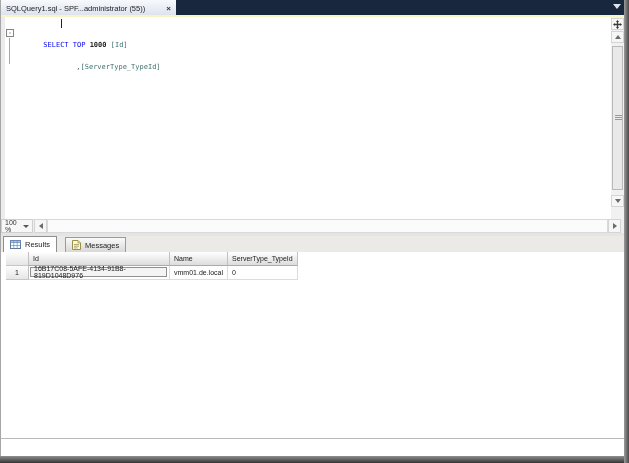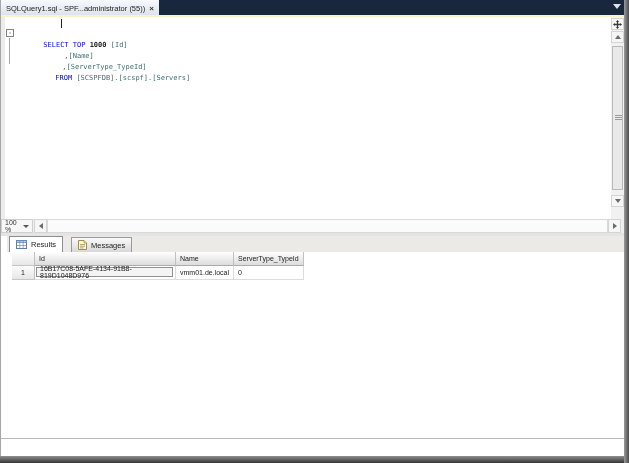--- a/index.html
+++ b/index.html
@@ -14,21 +14,21 @@
                  background:linear-gradient(90deg,#9b9b9b,#4a4a4a); z-index:50; }
   #edge-bottom { position:absolute; left:0; bottom:0; width:629px; height:7px;
                  background:linear-gradient(180deg,#909090,#343434); z-index:49; }
 
   
   #tabstrip { position:absolute; left:0; top:0; width:624px; height:15px; background:#18263e; }
   #doc-tab {
     position:absolute; left:1px; top:0; height:15px; padding:1px 5px 0 5px;
     background:linear-gradient(180deg,#f7f9fc,#dde3ee);
     color:#1b1b1b; font-size:7.5px; line-height:13px; white-space:nowrap;
-    display:flex; align-items:center; gap:4px;
+    display:flex; align-items:center; gap:21px;
   }
   #doc-tab .close-x { font-size:8px; color:#333; font-weight:bold; cursor:default; }
   #tab-dropdown { position:absolute; right:3px; top:4px; width:0; height:0;
     border-left:4px solid transparent; border-right:4px solid transparent; border-top:5px solid #dfe4ec; }
   #tab-underline { position:absolute; left:0; top:15px; width:624px; height:2px; background:#f7f4c6; }
 
   
   #editor { position:absolute; left:1px; top:17px; width:610px; height:202px; background:#ffffff; }
   #indicator-margin { position:absolute; left:0; top:0; width:4px; height:202px; background:#ececec; }
   .code-line { position:absolute; font-family:"DejaVu Sans Mono", monospace; font-size:7px;
@@ -63,21 +63,21 @@
     border:1px solid #cfcfcf; font-size:7px; color:#333; display:flex; align-items:center;
     justify-content:space-between; padding:0 3px; }
   #zoom-control .tri { width:0;height:0;border-left:3px solid transparent;border-right:3px solid transparent;border-top:3px solid #555; }
   #h-left  { left:33px; top:0; height:14px; }
   #h-track { position:absolute; left:46px; top:0; width:561px; height:14px; background:#fbfbfb; border:1px solid #d9d9d9; }
   #h-right { left:607px; top:0; height:14px; }
 
   #splitter { position:absolute; left:1px; top:233px; width:623px; height:3px; background:#e4e4e4; }
 
   
-  #results-pane { position:absolute; left:7px; top:236px; width:623px; height:202px; background:#ffffff;text-decoration:underline; }
+  #results-pane { position:absolute; left:1px; top:236px; width:623px; height:202px; background:#ffffff;text-decoration:underline; }
   #results-tabstrip { position:absolute; left:0; top:0; width:623px; height:16px; background:#eceae7; }
   .rtab { position:absolute; top:0; height:16px; display:flex; align-items:center; gap:4px;
           font-size:7.5px; color:#1e1e1e; padding:0 6px; white-space:nowrap; }
   #tab-results { left:2px; background:#ffffff; border:1px solid #8e8e8e; border-bottom:none; z-index:2; }
   #tab-messages { left:64px; top:1px; height:15px; background:linear-gradient(180deg,#fafafa,#d8d8d8);
                   border:1px solid #9a9a9a; border-bottom:none; }
   .rtab svg { display:block; }
 
   #grid { position:absolute; left:5px; top:16px; font-size:7px; color:#1a1a1a; }
   .g-head { background:linear-gradient(180deg,#ffffff,#ececec 55%,#dcdcdc);
@@ -117,28 +117,22 @@
     <div id="indicator-margin"></div>
     <div id="collapse-box">-</div>
     <div id="outline-line"></div>
 
     <div class="code-line" style="left:31px; top:1px;">
       <span id="caret"></span>
     </div>
     <div class="code-line" style="left:17px; top:12px;text-align:center;">
       <span class="tok-kw">SELECT TOP </span><span class="tok-num">1000</span><span class="tok-id"> [Id]</span>
     </div>
-    <div class="code-line" style="left:38px; top:23px;">
-      <span class="tok-op">,</span><span class="tok-id">[Name]</span>
-    </div>
-    <div class="code-line" style="left:36px; top:34px;">
+    <div class="code-line" style="left:50px; top:34px;">
       <span class="tok-op">,</span><span class="tok-id">[ServerType_TypeId]</span>
-    </div>
-    <div class="code-line" style="left:29px; top:45px;">
-      <span class="tok-kw">FROM </span><span class="tok-id">[SCSPFDB].[scspf].[Servers]</span>
     </div>
   </div>
 
   <div id="v-scroll">
     <div class="sb-btn" style="top:1px;">
       <svg width="9" height="9" viewBox="0 0 14 14">
           <path d="M7 0 L9.5 3 H8 V6 H11 V4.5 L14 7 L11 9.5 V8 H8 V11 H9.5 L7 14 L4.5 11 H6 V8 H3 V9.5 L0 7 L3 4.5 V6 H6 V3 H4.5 Z" fill="#3a3a3a"></path>
         </svg>
     </div>
     <div class="sb-btn" style="top:14px;">

